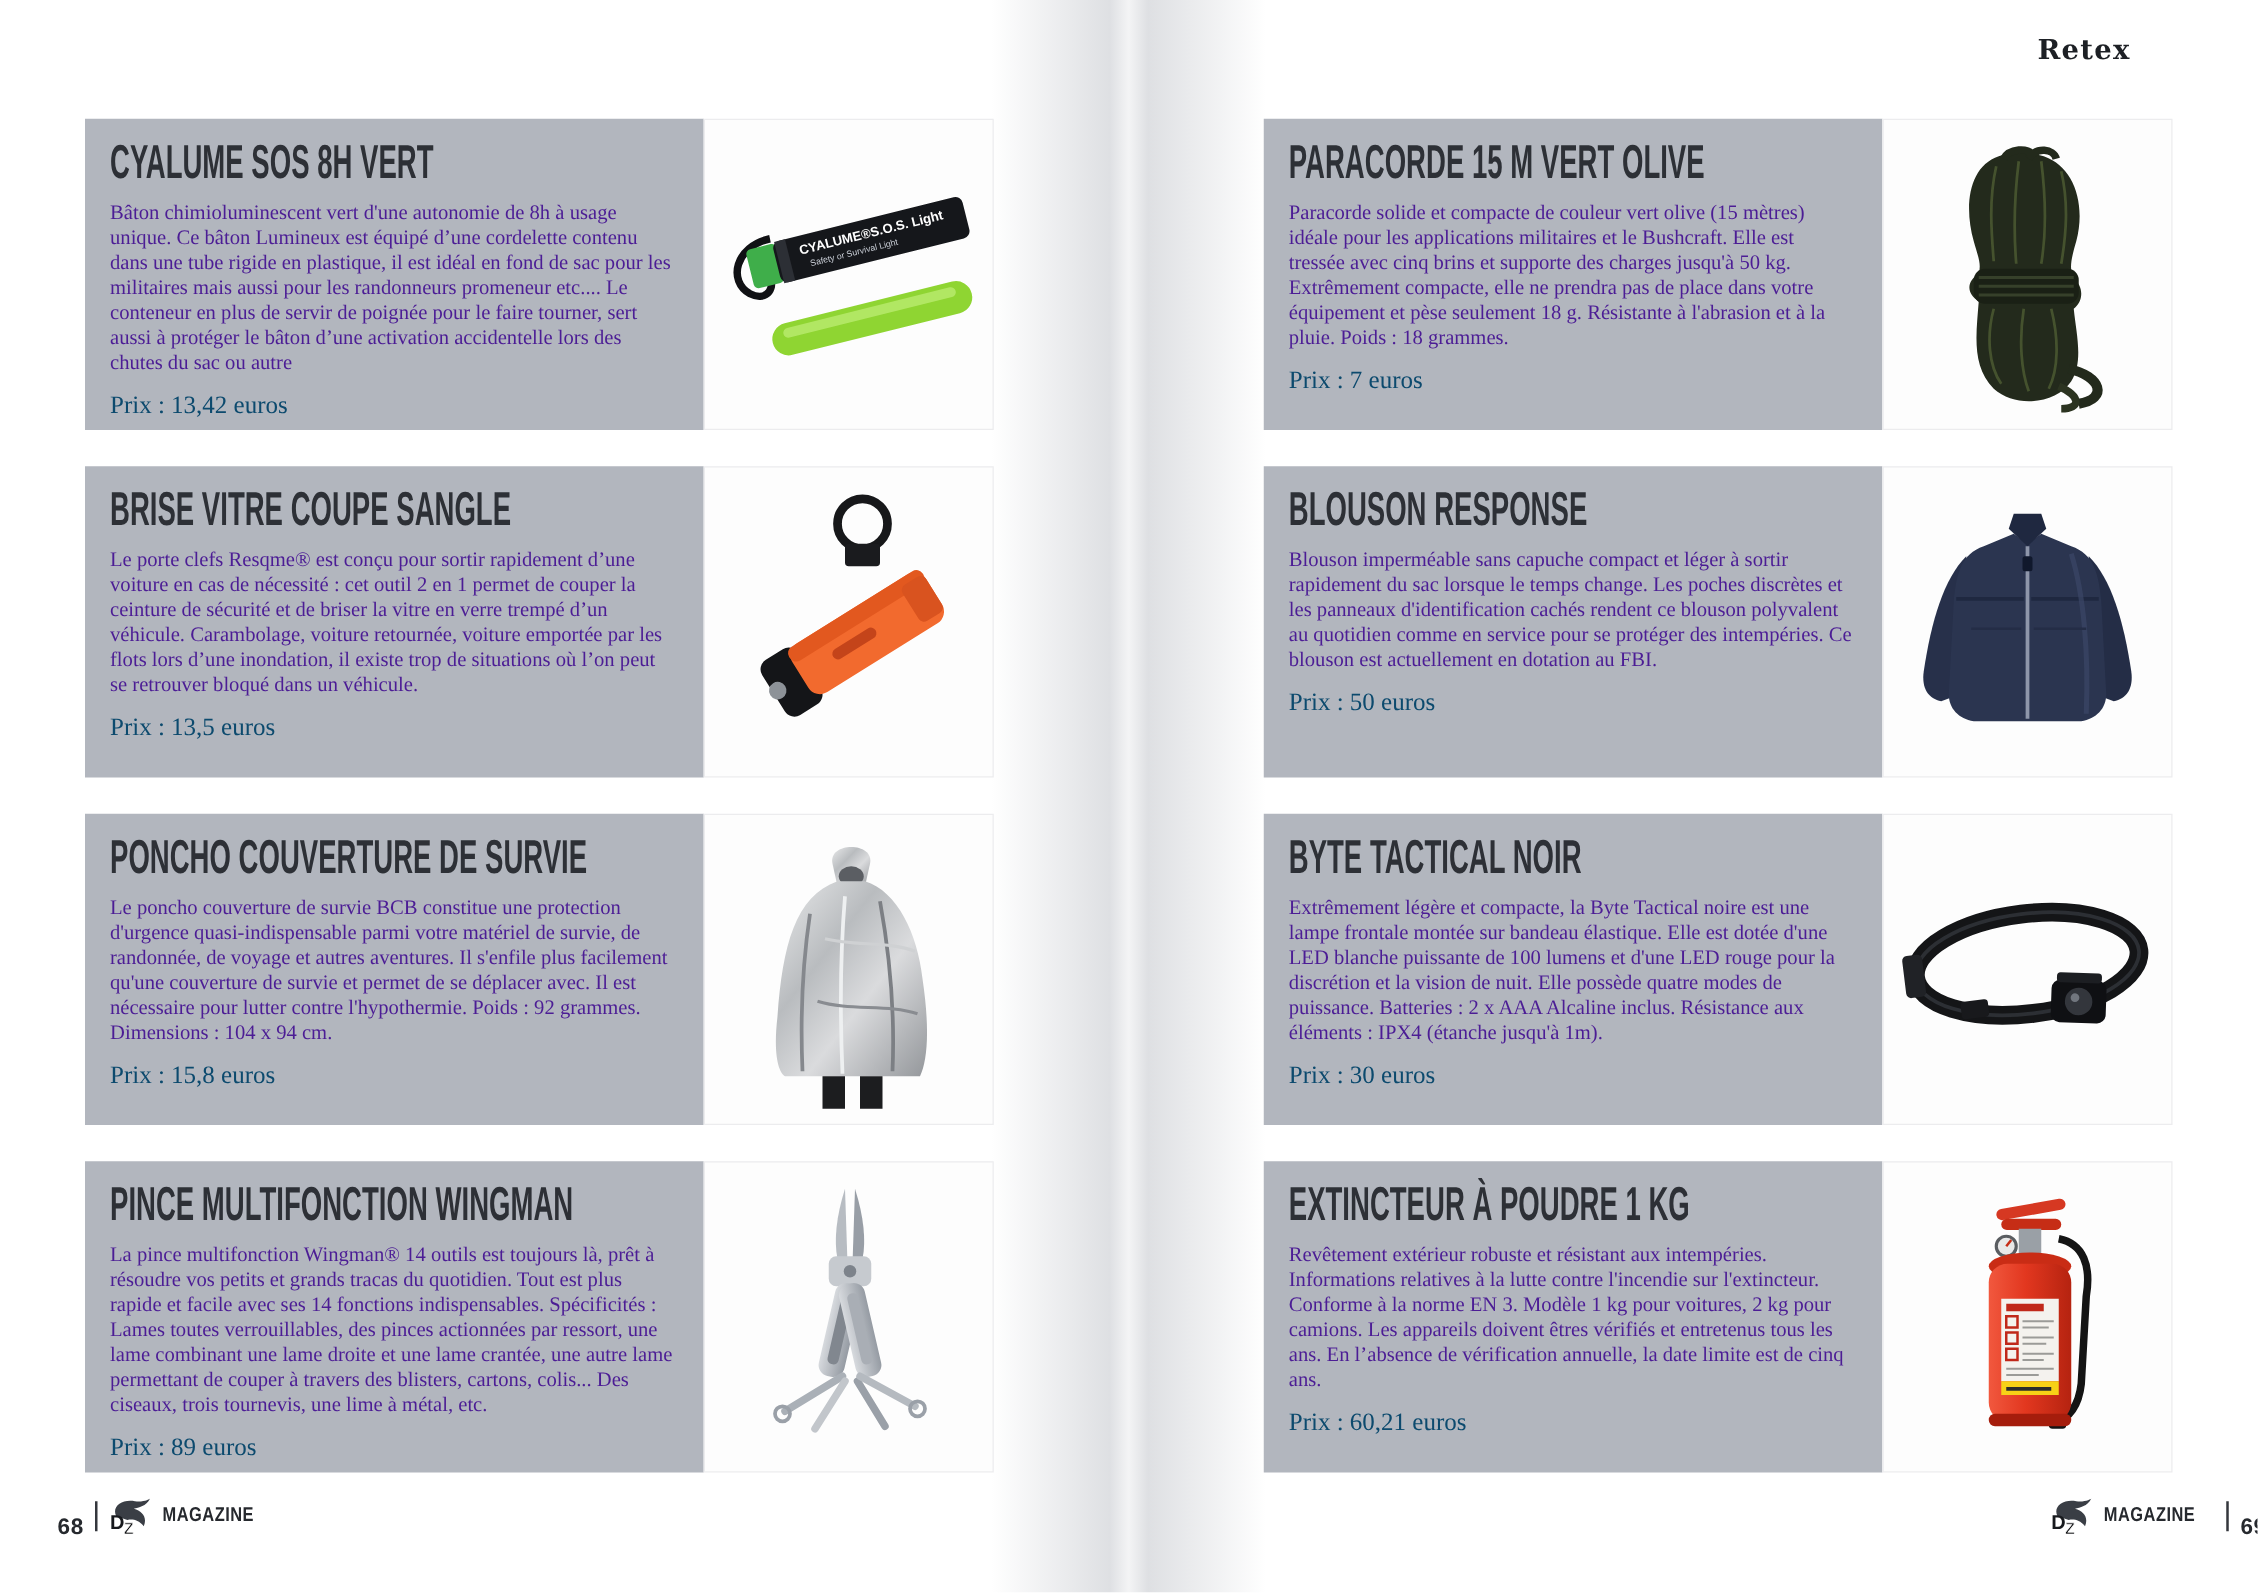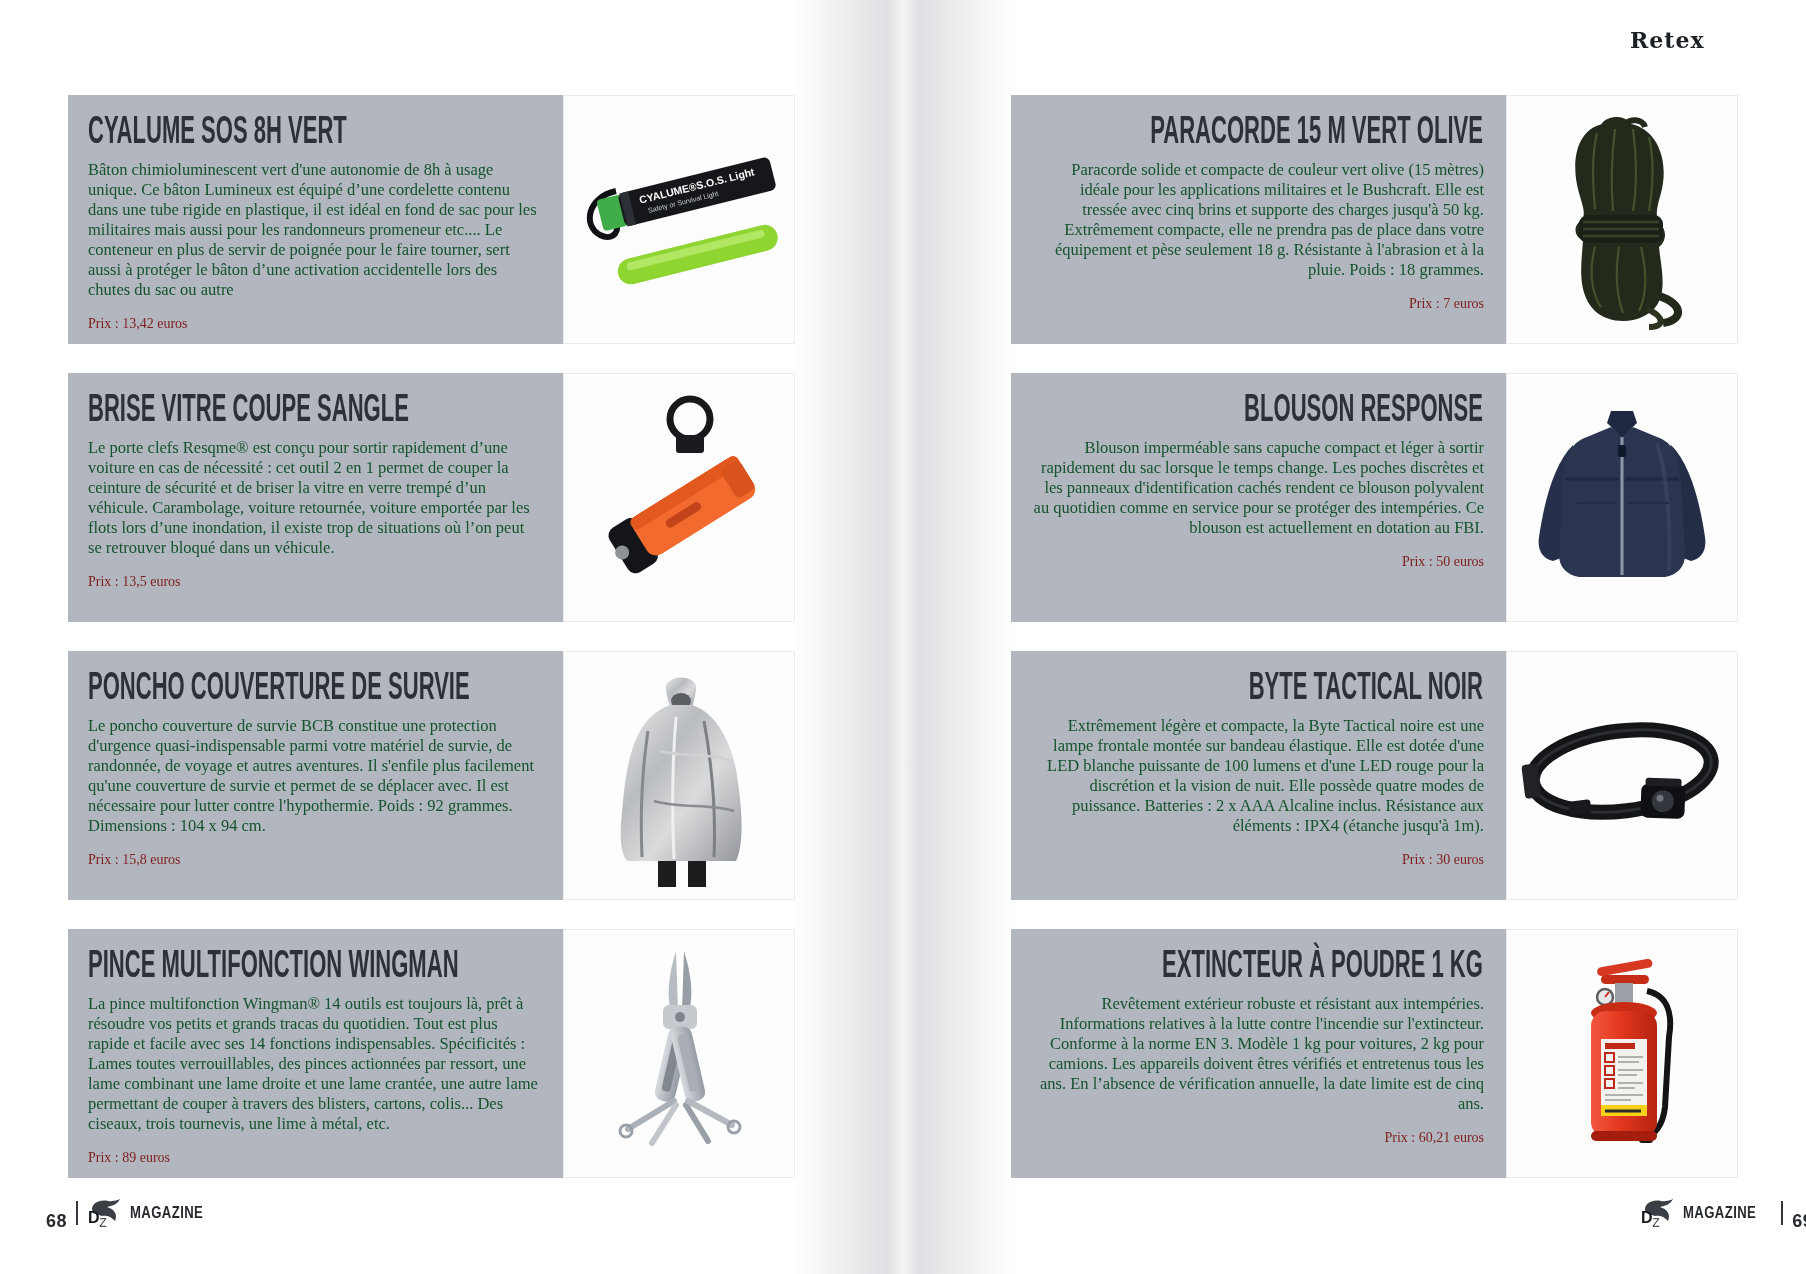--- a/index.html
+++ b/index.html
@@ -18,42 +18,42 @@
       rgba(128,134,146,0) 100%);
     pointer-events:none;
   }
   .retex{
     position:absolute;top:27px;left:1630px;
     font-family:"DejaVu Serif",serif;font-weight:700;
     font-size:22px;color:#1d2025;letter-spacing:1px;
   }
   .page{position:absolute;top:95px;display:flex;flex-direction:column;gap:29px;}
   .page.left{left:68px;}
-  .page.right{left:1011px;text-align:right;}
+  .page.right{left:1011px;}
   .card{display:flex;width:727px;height:249px;}
   .text-panel{
     width:546px;box-sizing:border-box;background:#b2b6be;
     padding:15px 22px 0 20px;overflow:hidden;
   }
   .img-panel{
     flex:1;box-sizing:border-box;background:#fdfdfd;border:1px solid #ececee;
     display:flex;align-items:center;justify-content:center;
   }
   .product-title{
     margin:0 0 10px 0;
     font-family:"Liberation Sans",sans-serif;font-weight:700;
     font-size:38px;line-height:40px;color:#2d3036;
     white-space:nowrap;width:172%;
     transform:scaleX(0.58);transform-origin:0 50%;
   }
   .product-desc{
-    margin:0;font-size:16.5px;line-height:20px;color:#14532d;
+    margin:0;font-size:16.5px;line-height:20px;color:#4c1d95;
   }
   .product-price{
-    margin:14px 0 0 0;font-size:14px;line-height:20px;color:#7f1d1d;
+    margin:14px 0 0 0;font-size:20px;line-height:20px;color:#0c4a6e;
   }
   .footer{
     position:absolute;top:1196px;height:34px;
     display:flex;align-items:center;gap:9px;
     font-family:"Liberation Sans",sans-serif;font-weight:700;color:#26292e;
   }
   .footer.fl{left:46px;}
   .footer.fr{left:1640px;}
   .page-num{font-size:18px;letter-spacing:0.5px;margin-top:16px;}
   .footer-sep{width:2px;height:24px;background:#34373d;}

